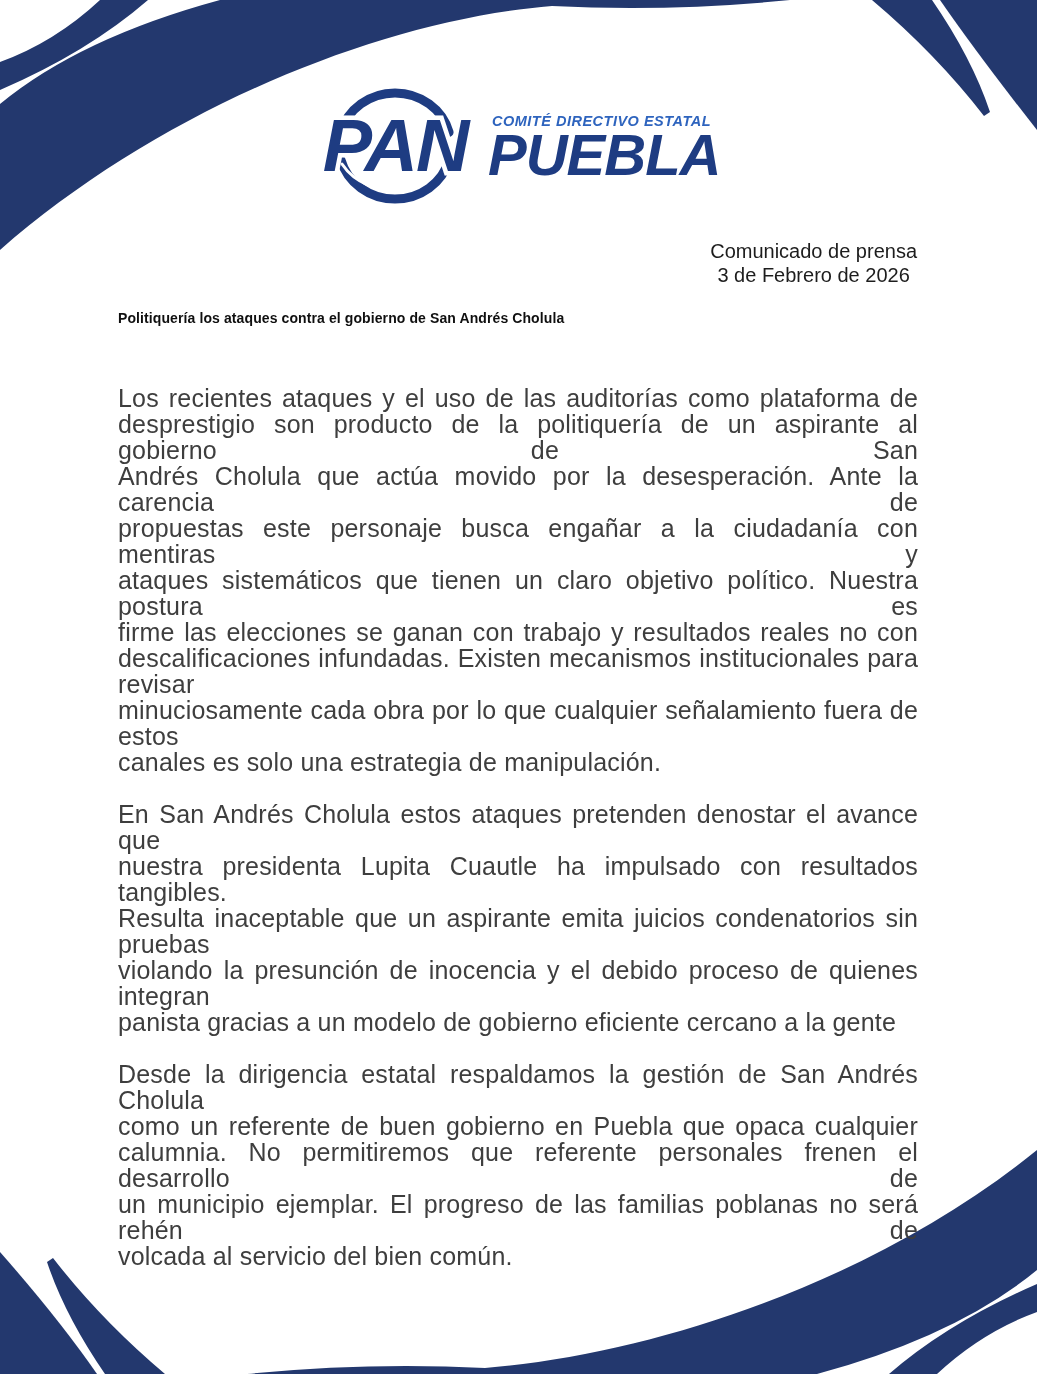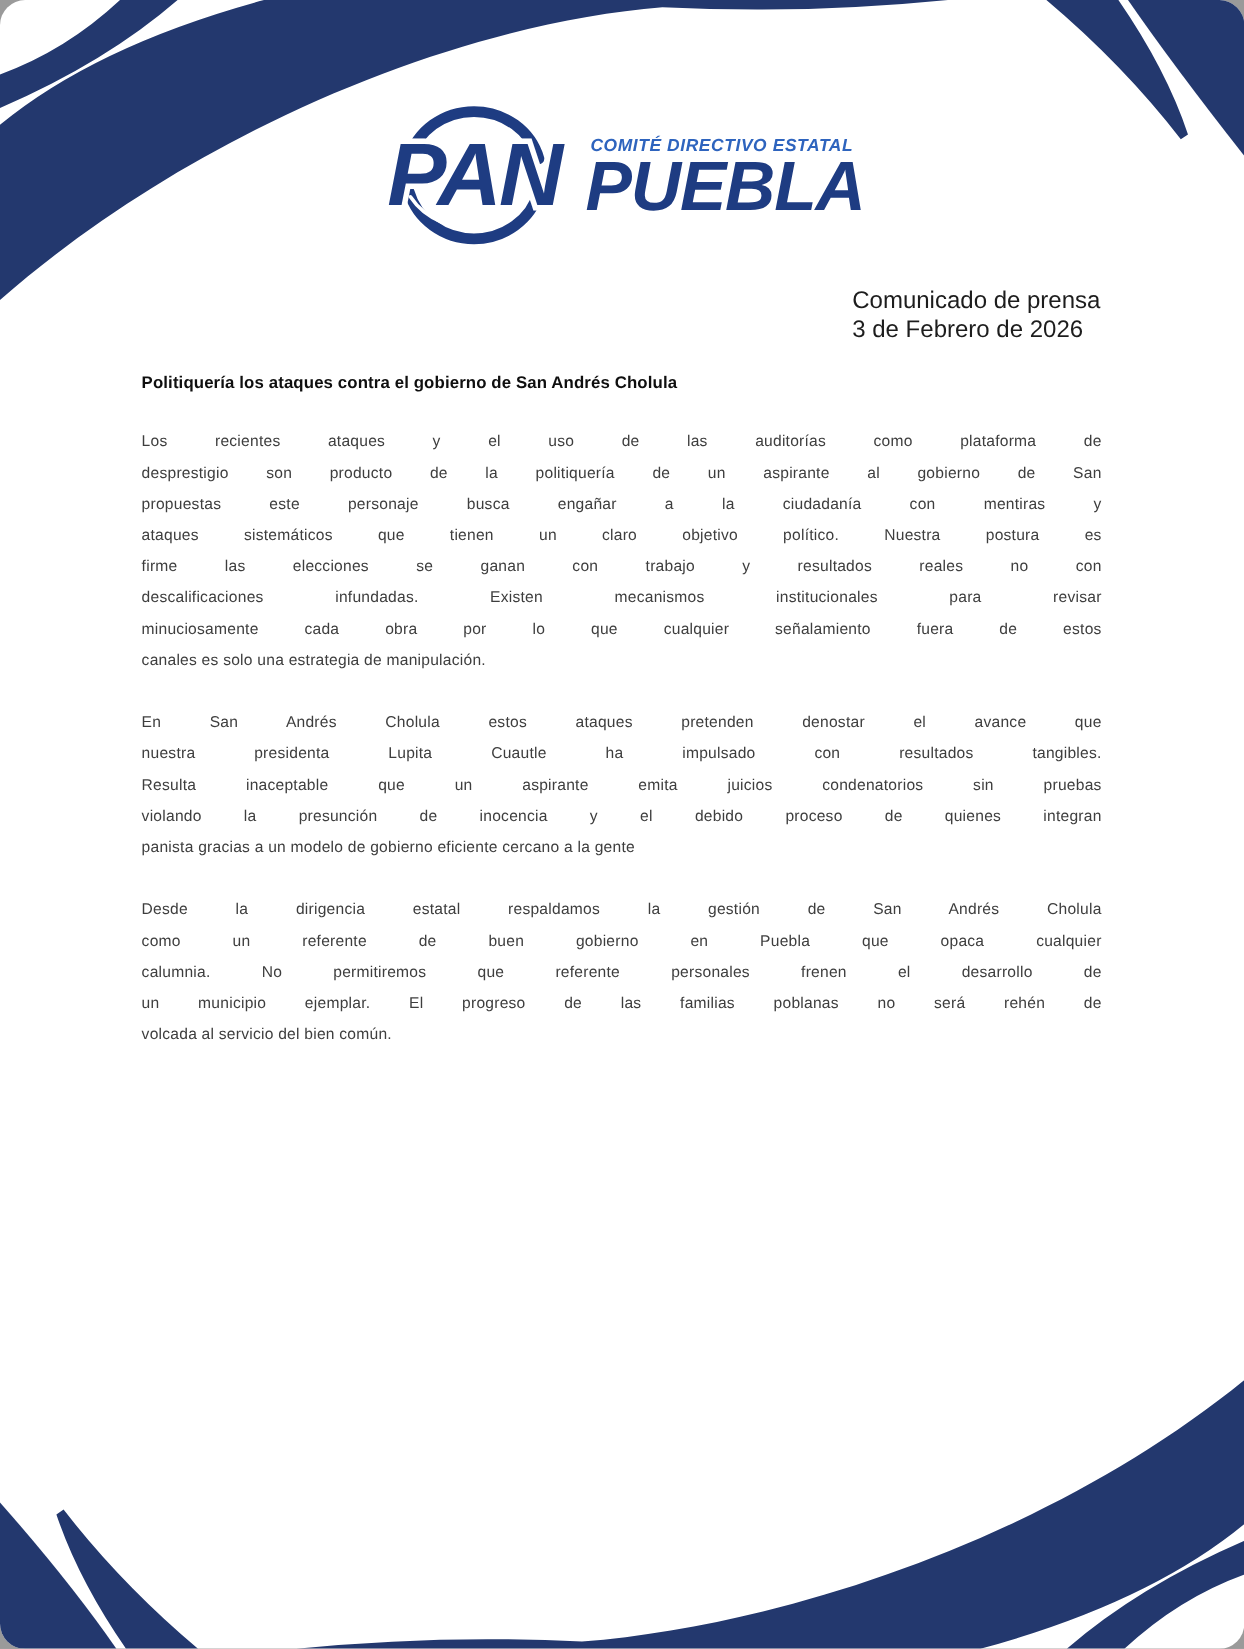--- a/index.html
+++ b/index.html
@@ -8,51 +8,50 @@
     --accent-blue:#2E64BE;
     --body-text:#3E3E3E;
     --title-text:#0F0F0F;
     --header-text:#1D1D1D;
   }
   html,body{margin:0;padding:0;background:#9a9a9a;}
   .page{
     position:relative;width:1037px;height:1374px;background:#ffffff;
     overflow:hidden;margin:0 auto;
     font-family:"Liberation Sans",sans-serif;
-    border-radius:21px;
   }
   .bg{position:absolute;left:0;top:0;width:1037px;height:1374px;display:block;}
   .bg path{fill:var(--band-navy);}
   .logo{position:absolute;left:322px;top:82px;width:400px;height:132px;}
   .logo .ring{stroke:var(--logo-navy);stroke-width:9;fill:none;stroke-linecap:round;}
   .logo .ring-slit{stroke:#ffffff;stroke-width:3;fill:none;stroke-linecap:round;}
   .pan-word{
     font-family:"Liberation Sans",sans-serif;font-style:italic;font-weight:bold;
     font-size:74px;letter-spacing:-2px;fill:var(--logo-navy);
     stroke:#ffffff;stroke-width:9px;paint-order:stroke;text-anchor:middle;
   }
   .committee-word{
     font-family:"Liberation Sans",sans-serif;font-style:italic;font-weight:bold;
     font-size:14.5px;letter-spacing:0.5px;fill:var(--accent-blue);
   }
   .puebla-word{
     font-family:"Liberation Sans",sans-serif;font-style:italic;font-weight:bold;
     font-size:58px;letter-spacing:-1px;fill:var(--logo-navy);
   }
   .header-block{
-    position:absolute;top:239px;right:120px;text-align:left;
+    position:absolute;top:239px;right:120px;text-align:center;
     font-size:20px;line-height:24px;color:var(--header-text);
   }
   .doc-title{
     position:absolute;left:118px;top:310px;width:830px;margin:0;
     font-size:14px;font-weight:bold;letter-spacing:0.1px;color:var(--title-text);
   }
   .body-copy{
-    position:absolute;left:118px;top:355px;width:800px;
-    font-size:13px;line-height:26px;letter-spacing:0.2px;color:var(--body-text);
+    position:absolute;left:118px;top:385px;width:800px;
+    font-size:25px;line-height:26px;letter-spacing:0.2px;color:var(--body-text);
   }
   .paragraph{margin:0 0 26px 0;}
   .line{text-align:justify;text-align-last:justify;}
   .line.last{text-align-last:left;}
 </style>
 </head>
 <body>
 
 <div class="page">
 
@@ -90,20 +89,21 @@
     <div>Comunicado de prensa</div>
     <div>3 de Febrero de 2026</div>
   </div>
 
   <h1 class="doc-title">Politiquería los ataques contra el gobierno de San Andrés Cholula</h1>
 
   <div class="body-copy" id="paragraphs">
       <div class="paragraph">
         <div class="line">Los recientes ataques y el uso de las auditorías como plataforma de</div>
         <div class="line">desprestigio son producto de la politiquería de un aspirante al gobierno de San</div>
+        <div class="line">Andrés Cholula que actúa movido por la desesperación. Ante la carencia de</div>
         <div class="line">propuestas este personaje busca engañar a la ciudadanía con mentiras y</div>
         <div class="line">ataques sistemáticos que tienen un claro objetivo político. Nuestra postura es</div>
         <div class="line">firme las elecciones se ganan con trabajo y resultados reales no con</div>
         <div class="line">descalificaciones infundadas. Existen mecanismos institucionales para revisar</div>
         <div class="line">minuciosamente cada obra por lo que cualquier señalamiento fuera de estos</div>
         <div class="line last">canales es solo una estrategia de manipulación.</div>
       </div>
       <div class="paragraph">
         <div class="line">En San Andrés Cholula estos ataques pretenden denostar el avance que</div>
         <div class="line">nuestra presidenta Lupita Cuautle ha impulsado con resultados tangibles.</div>

